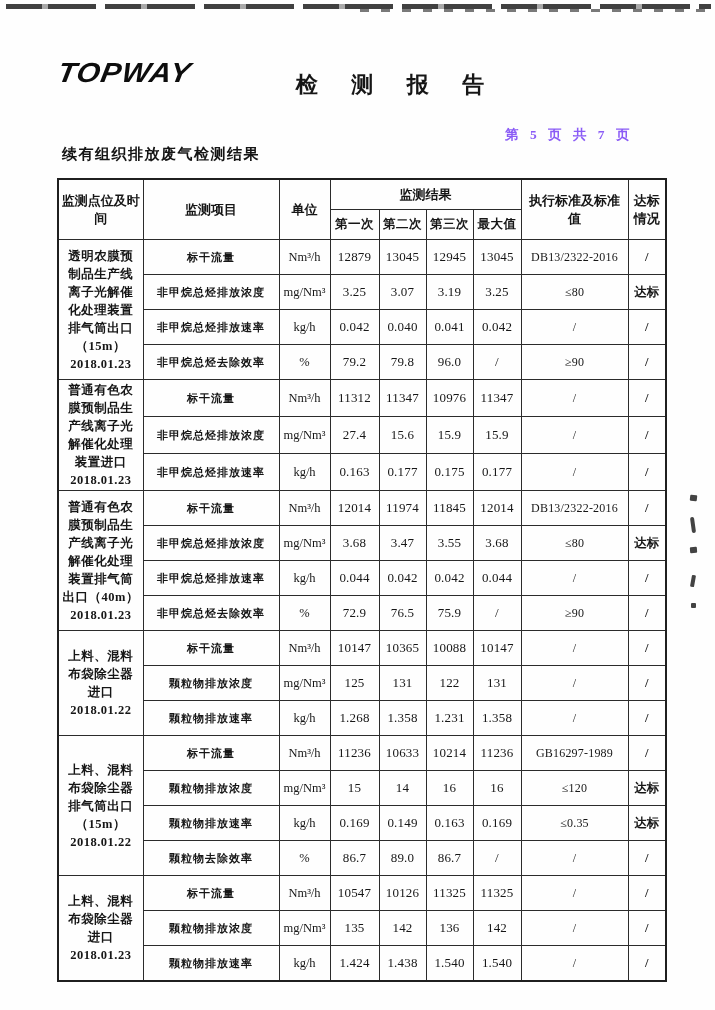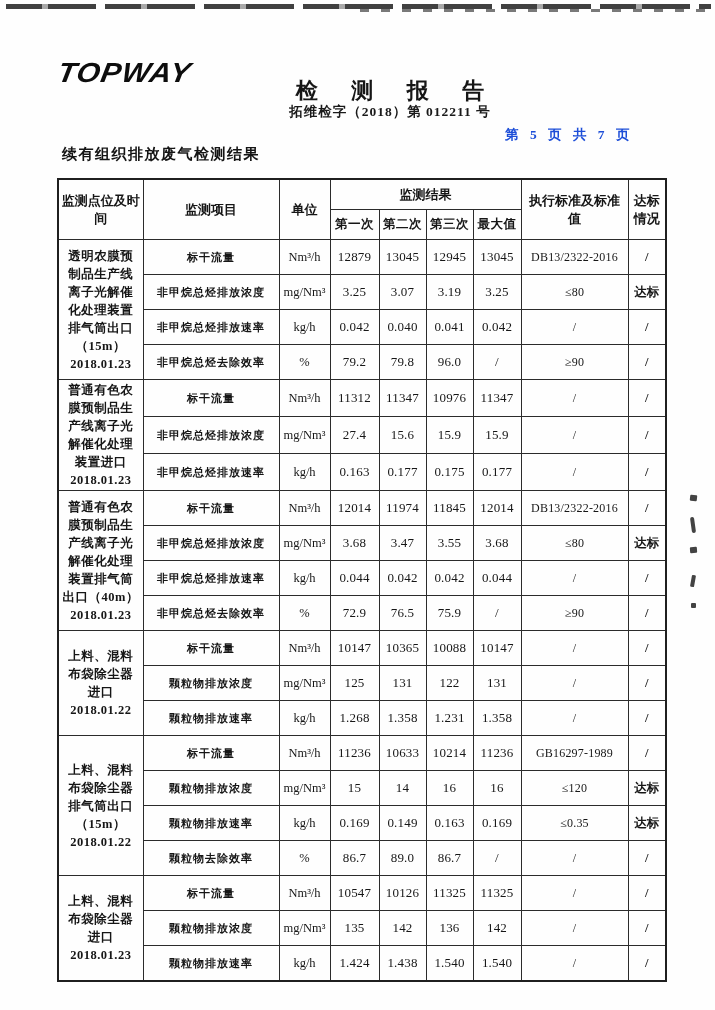--- a/index.html
+++ b/index.html
@@ -28,30 +28,30 @@
     position:absolute;left:58px;top:56px;
     font-family:"Liberation Sans", sans-serif;
     font-weight:bold;font-style:italic;
     font-size:30px;letter-spacing:1px;
     transform:skewX(-10deg) scaleY(.92);
     color:#0d0d0d;white-space:nowrap;
   }
   .title{
     position:absolute;left:230px;top:70px;width:320px;
     text-align:center;font-size:22px;font-weight:bold;
-    letter-spacing:14px;text-indent:14px;color:#161616;margin-top:6px;
+    letter-spacing:14px;text-indent:14px;color:#161616;
   }
   .report-no{
     position:absolute;left:210px;top:103px;width:360px;
     text-align:center;font-size:13.5px;font-weight:bold;
     letter-spacing:1px;color:#1a1a1a;
   }
   .page-info{
     position:absolute;left:505px;top:126px;
-    font-size:13.5px;font-weight:bold;letter-spacing:4px;color:#1d4ed8;
+    font-size:13.5px;font-weight:bold;letter-spacing:4px;color:#8b5cf6;
   }
   .section-title{
     position:absolute;left:62px;top:145px;
     font-size:15px;font-weight:bold;letter-spacing:1.5px;color:#141414;
   }
   table.report{
     position:absolute;left:57px;top:178px;
     width:608px;border-collapse:collapse;table-layout:fixed;
     font-size:13px;color:#161616;
     border:2px solid #1f1f1f;
@@ -91,21 +91,20 @@
 <body>
 
 <div class="page">
 
   <div class="top-artifact"></div>
   <div class="top-artifact2"></div>
 
   <div class="logo">TOPWAY</div>
 
   <div class="title">检 测 报 告</div>
-  <div class="report-no">拓维检字（2018）第 012211 号</div>
   <div class="page-info">第 5 页 共 7 页</div>
 
   <div class="section-title">续有组织排放废气检测结果</div>
 
   <table class="report">
     <colgroup>
       <col style="width:85px">
         <col style="width:136px">
         <col style="width:51px">
       <col style="width:49px">

